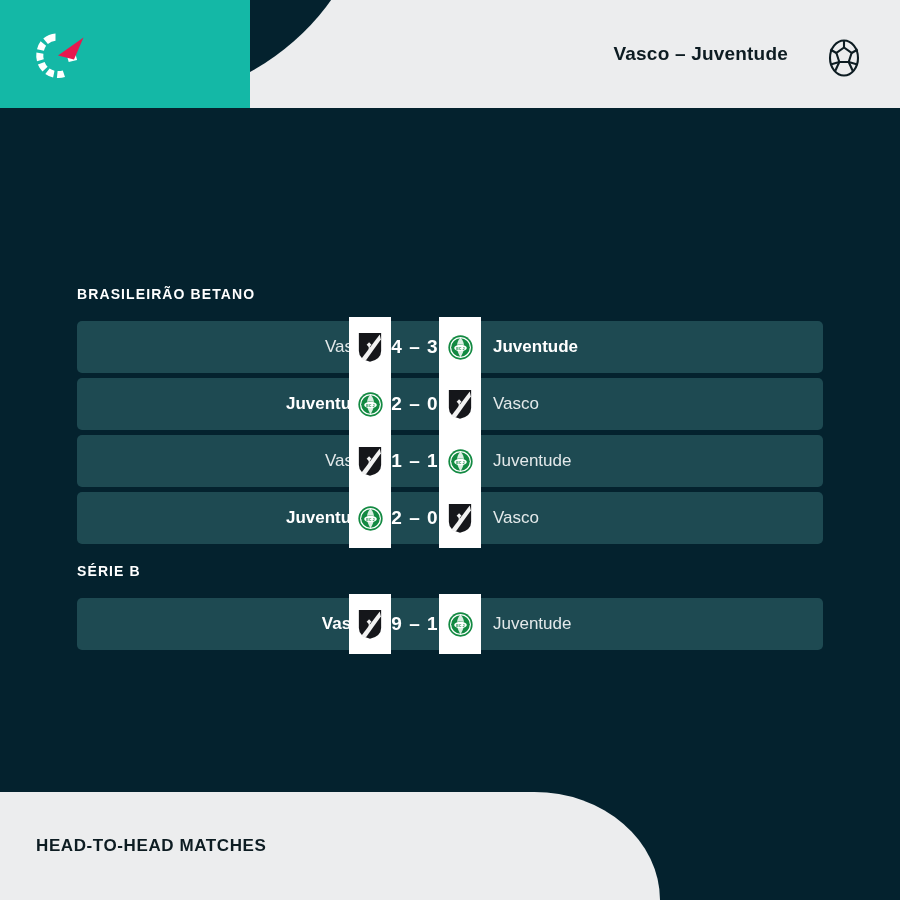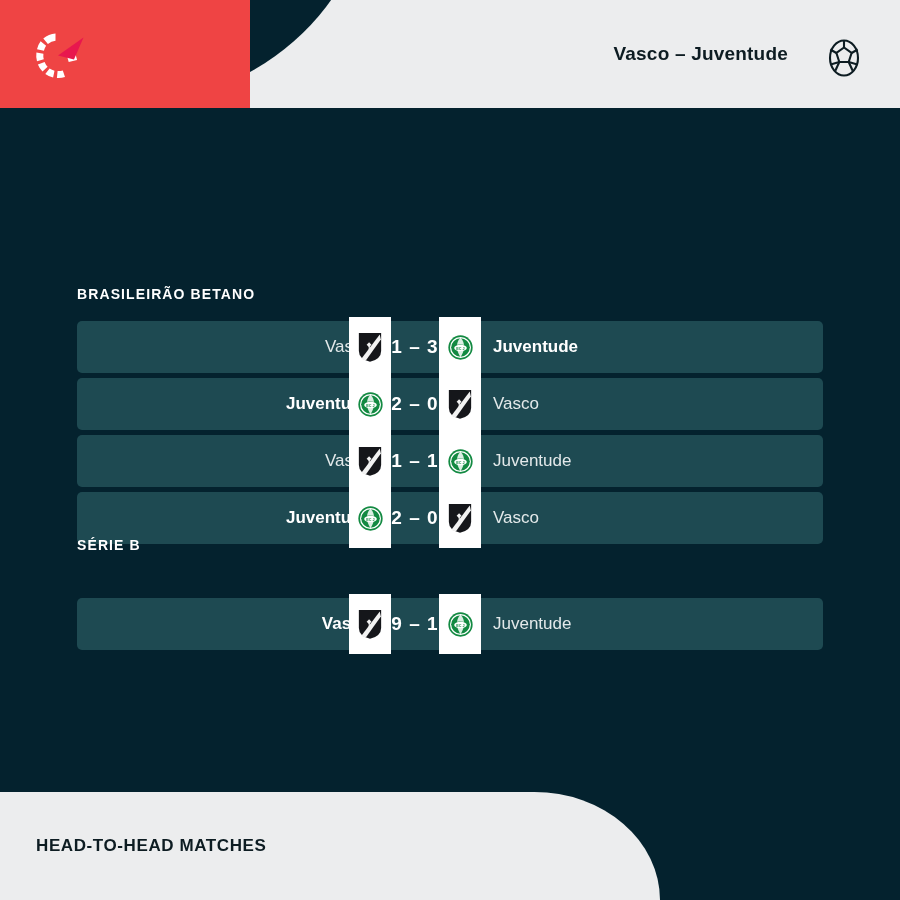--- a/index.html
+++ b/index.html
@@ -14,21 +14,21 @@
     overflow: hidden;
     position: relative;
   }
 
   
   .header {
     position: absolute;
     top: 0; left: 0;
     width: 900px;
     height: 108px;
-    background: #ef4444;
+    background: #14b8a6;
     z-index: 5;
   }
   .header-light {
     position: absolute;
     top: 0;
     left: 250px;
     width: 650px;
     height: 108px;
     background: #ecedee;
     overflow: hidden;
@@ -238,21 +238,21 @@
     <div class="match-row" style="top:205px">
       <div class="team-name home">Vasco</div>
       <div class="crest home-crest">
         <svg viewBox="0 0 28 34" width="26" height="32">
           <path d="M2 2 H26 V21 Q26 30 14 33 Q2 30 2 21 Z" fill="#15161a"></path>
           <path d="M24.5 3.5 L4.5 30 L9.5 31.5 L25.7 9 Z" fill="#f2f2f2"></path>
           <path d="M13 12 l2.6 2.6 l-2.6 2.6 l-2.6 -2.6 Z" fill="#f2f2f2"></path>
           <path d="M13.2 14.6 l0 9" stroke="#f2f2f2" stroke-width="1.2"></path>
         </svg>
       </div>
-      <div class="score">1 – 3</div>
+      <div class="score">4 – 3</div>
       <div class="crest away-crest">
         <svg viewBox="0 0 30 30" width="27" height="27">
           <circle cx="15" cy="15" r="13.5" fill="#138a42"></circle>
           <circle cx="15" cy="15" r="11" fill="none" stroke="#ffffff" stroke-width="1.4"></circle>
           <path d="M15 4 Q7 13 15 26 Q23 13 15 4 Z" fill="#ffffff" opacity="0.85"></path>
           <path d="M4 15 Q14 8 26 15 Q14 22 4 15 Z" fill="#138a42" opacity="0.75"></path>
           <ellipse cx="15" cy="15.5" rx="7" ry="3.6" fill="#ffffff"></ellipse>
           <text x="15" y="17.6" font-size="4.2" font-family="Liberation Sans, sans-serif" font-weight="bold" fill="#138a42" text-anchor="middle">EC J</text>
         </svg>
       </div>
@@ -325,21 +325,21 @@
           <path d="M2 2 H26 V21 Q26 30 14 33 Q2 30 2 21 Z" fill="#15161a"></path>
           <path d="M24.5 3.5 L4.5 30 L9.5 31.5 L25.7 9 Z" fill="#f2f2f2"></path>
           <path d="M13 12 l2.6 2.6 l-2.6 2.6 l-2.6 -2.6 Z" fill="#f2f2f2"></path>
           <path d="M13.2 14.6 l0 9" stroke="#f2f2f2" stroke-width="1.2"></path>
         </svg>
       </div>
       <div class="team-name away">Vasco</div>
     </div>
   </div>
 
-  <div class="section-title" style="top:421px">Série B</div>
+  <div class="section-title" style="top:447px">Série B</div>
 
   <div class="rows">
     <div class="match-row" style="top:482px">
       <div class="team-name home winner">Vasco</div>
       <div class="crest home-crest">
         <svg viewBox="0 0 28 34" width="26" height="32">
           <path d="M2 2 H26 V21 Q26 30 14 33 Q2 30 2 21 Z" fill="#15161a"></path>
           <path d="M24.5 3.5 L4.5 30 L9.5 31.5 L25.7 9 Z" fill="#f2f2f2"></path>
           <path d="M13 12 l2.6 2.6 l-2.6 2.6 l-2.6 -2.6 Z" fill="#f2f2f2"></path>
           <path d="M13.2 14.6 l0 9" stroke="#f2f2f2" stroke-width="1.2"></path>

